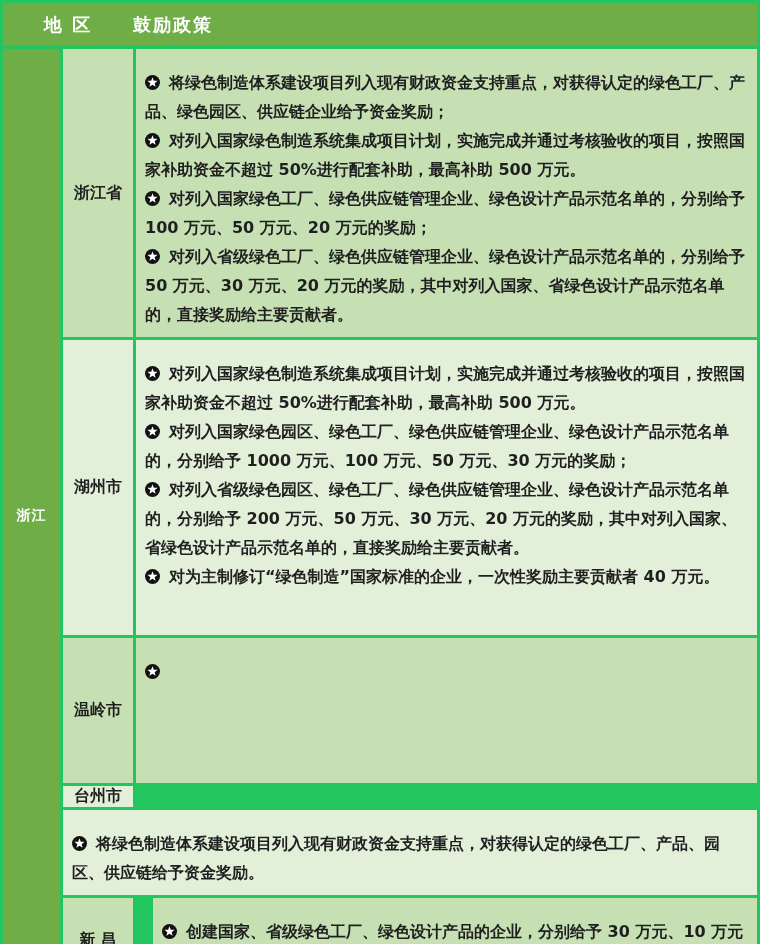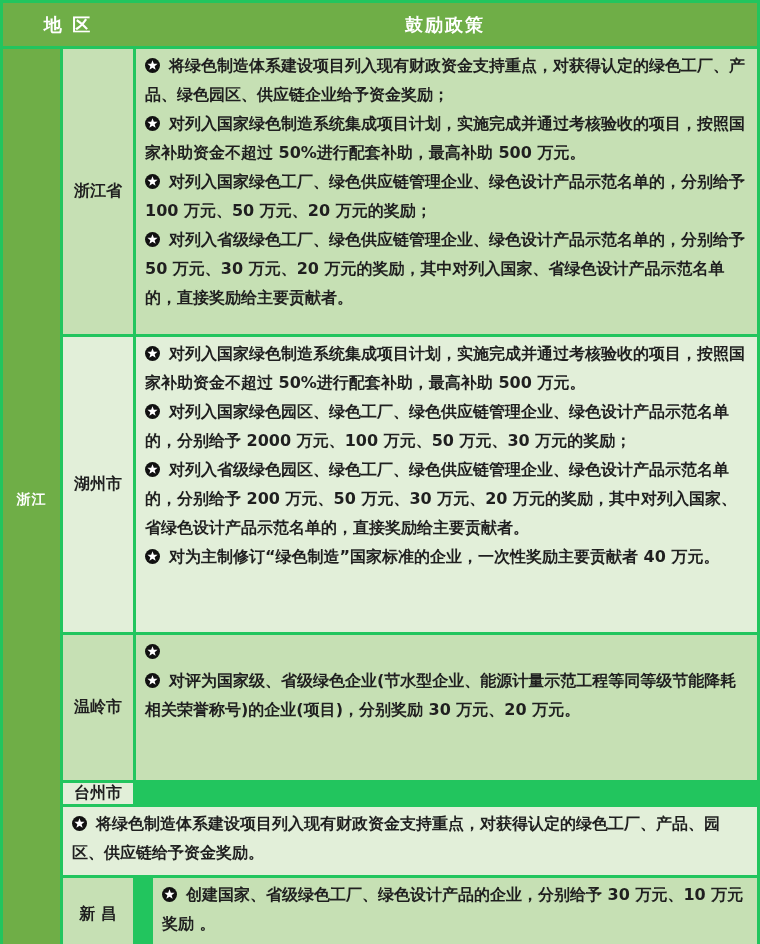--- a/index.html
+++ b/index.html
@@ -17,40 +17,40 @@
     font-family:"DejaVu Sans","Liberation Sans",sans-serif;
     font-weight:bold;color:var(--text-color);
     overflow:hidden;
   }
   .header{
     display:flex;height:43px;margin-bottom:3px;
     background:var(--header-green);color:var(--header-text);
     align-items:center;font-size:18px;letter-spacing:2px;
   }
   .header-region{width:130px;text-align:center;}
-  .header-policy{flex:1;text-align:center;}
+  .header-policy{flex:1;}
   .body{display:flex;gap:3px;}
   .province-cell{
     width:57px;background:var(--header-green);color:var(--header-text);
     display:flex;align-items:center;justify-content:center;
     font-size:14px;letter-spacing:1px;
   }
   .rows{flex:1;display:flex;flex-direction:column;gap:3px;}
   .row{display:flex;gap:3px;}
   .row:nth-child(1){min-height:285px;}
   .row:nth-child(2){min-height:295px;}
   .row:nth-child(3){min-height:145px;}
   .row:nth-child(4){min-height:77px;flex-direction:column;}
   .row:nth-child(5){min-height:73px;gap:20px;}
   .city-cell{
     width:70px;display:flex;align-items:center;justify-content:center;
     font-size:16px;
   }
   .policy-cell{
-    flex:1;padding:2px 10px 8px 9px;
+    flex:1;padding:19px 10px 8px 9px;
     font-size:16px;line-height:29px;
   }
   .row:nth-child(odd) .city-cell,
   .row:nth-child(odd) .policy-cell{background:var(--row-dark);}
   .row:nth-child(even) .city-cell,
   .row:nth-child(even) .policy-cell{background:var(--row-light);}
   .policy{margin:0;}
   .bullet{display:inline-block;margin-right:9px;}
   .bullet svg{vertical-align:-2px;}
 </style>
@@ -94,21 +94,21 @@
     <div class="city-cell">湖州市</div>
     <div class="policy-cell">
   <p class="policy"><span class="bullet"><svg width="15" height="15" viewBox="0 0 14 14">
                   <circle cx="7" cy="7" r="7" fill="#111111"></circle>
                   <polygon fill="#ffffff" points="7,2 8.23,5.30 11.76,5.45 9.00,7.65 9.94,11.05 7,9.1 4.06,11.05 5.00,7.65 2.24,5.45 5.77,5.30"></polygon>
                 </svg></span><span class="policy-text">对列入国家绿色制造系统集成项目计划，实施完成并通过考核验收的项目，按照国家补助资金不超过 50%进行配套补助，最高补助 500 万元。</span></p>
 
   <p class="policy"><span class="bullet"><svg width="15" height="15" viewBox="0 0 14 14">
                   <circle cx="7" cy="7" r="7" fill="#111111"></circle>
                   <polygon fill="#ffffff" points="7,2 8.23,5.30 11.76,5.45 9.00,7.65 9.94,11.05 7,9.1 4.06,11.05 5.00,7.65 2.24,5.45 5.77,5.30"></polygon>
-                </svg></span><span class="policy-text">对列入国家绿色园区、绿色工厂、绿色供应链管理企业、绿色设计产品示范名单的，分别给予 2000 万元、100 万元、50 万元、30 万元的奖励；</span></p>
+                </svg></span><span class="policy-text">对列入国家绿色园区、绿色工厂、绿色供应链管理企业、绿色设计产品示范名单的，分别给予 1000 万元、100 万元、50 万元、30 万元的奖励；</span></p>
 
   <p class="policy"><span class="bullet"><svg width="15" height="15" viewBox="0 0 14 14">
                   <circle cx="7" cy="7" r="7" fill="#111111"></circle>
                   <polygon fill="#ffffff" points="7,2 8.23,5.30 11.76,5.45 9.00,7.65 9.94,11.05 7,9.1 4.06,11.05 5.00,7.65 2.24,5.45 5.77,5.30"></polygon>
                 </svg></span><span class="policy-text">对列入省级绿色园区、绿色工厂、绿色供应链管理企业、绿色设计产品示范名单的，分别给予 200 万元、50 万元、30 万元、20 万元的奖励，其中对列入国家、省绿色设计产品示范名单的，直接奖励给主要贡献者。</span></p>
 
   <p class="policy"><span class="bullet"><svg width="15" height="15" viewBox="0 0 14 14">
                   <circle cx="7" cy="7" r="7" fill="#111111"></circle>
                   <polygon fill="#ffffff" points="7,2 8.23,5.30 11.76,5.45 9.00,7.65 9.94,11.05 7,9.1 4.06,11.05 5.00,7.65 2.24,5.45 5.77,5.30"></polygon>
                 </svg></span><span class="policy-text">对为主制修订“绿色制造”国家标准的企业，一次性奖励主要贡献者 40 万元。</span></p>
@@ -116,24 +116,20 @@
   </div>
 
   <div class="row">
     <div class="city-cell">温岭市</div>
     <div class="policy-cell">
   <p class="policy"><span class="bullet"><svg width="15" height="15" viewBox="0 0 14 14">
                   <circle cx="7" cy="7" r="7" fill="#111111"></circle>
                   <polygon fill="#ffffff" points="7,2 8.23,5.30 11.76,5.45 9.00,7.65 9.94,11.05 7,9.1 4.06,11.05 5.00,7.65 2.24,5.45 5.77,5.30"></polygon>
                 </svg></span></p>
 
-  <p class="policy"><span class="bullet"><svg width="15" height="15" viewBox="0 0 14 14">
-                  <circle cx="7" cy="7" r="7" fill="#111111"></circle>
-                  <polygon fill="#ffffff" points="7,2 8.23,5.30 11.76,5.45 9.00,7.65 9.94,11.05 7,9.1 4.06,11.05 5.00,7.65 2.24,5.45 5.77,5.30"></polygon>
-                </svg></span><span class="policy-text">对评为国家级、省级绿色企业(节水型企业、能源计量示范工程等同等级节能降耗相关荣誉称号)的企业(项目)，分别奖励 30 万元、20 万元。</span></p>
 </div>
   </div>
 
   <div class="row">
     <div class="city-cell">台州市</div>
     <div class="policy-cell">
   <p class="policy"><span class="bullet"><svg width="15" height="15" viewBox="0 0 14 14">
                   <circle cx="7" cy="7" r="7" fill="#111111"></circle>
                   <polygon fill="#ffffff" points="7,2 8.23,5.30 11.76,5.45 9.00,7.65 9.94,11.05 7,9.1 4.06,11.05 5.00,7.65 2.24,5.45 5.77,5.30"></polygon>
                 </svg></span><span class="policy-text">将绿色制造体系建设项目列入现有财政资金支持重点，对获得认定的绿色工厂、产品、园区、供应链给予资金奖励。</span></p>

